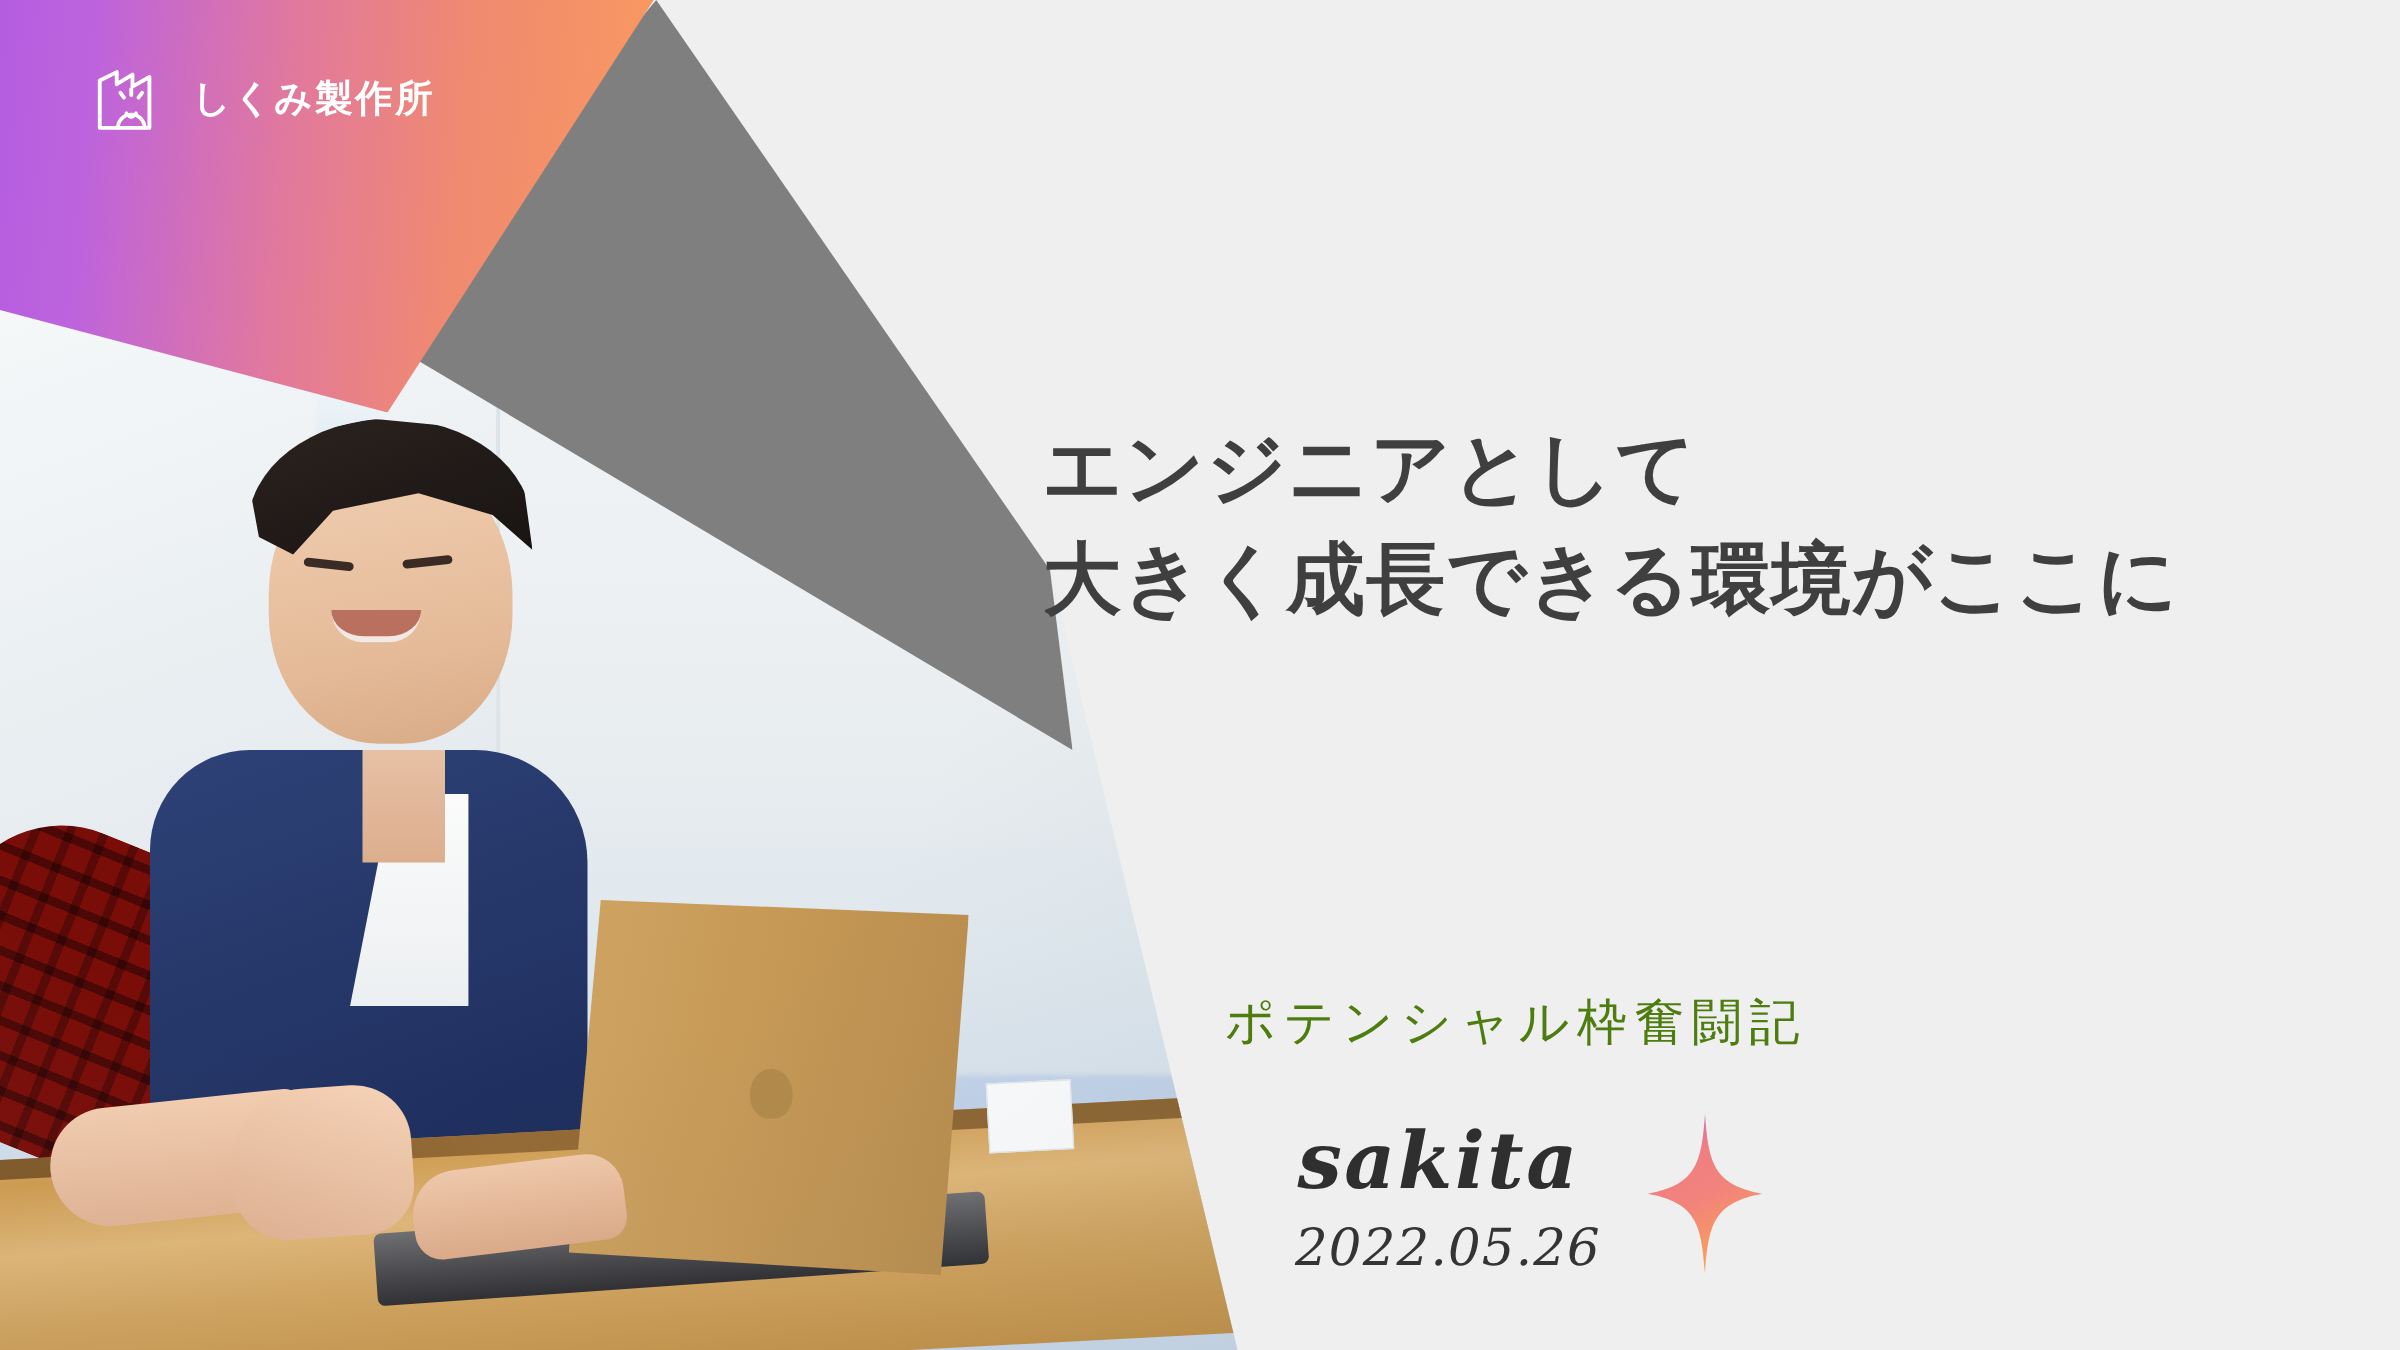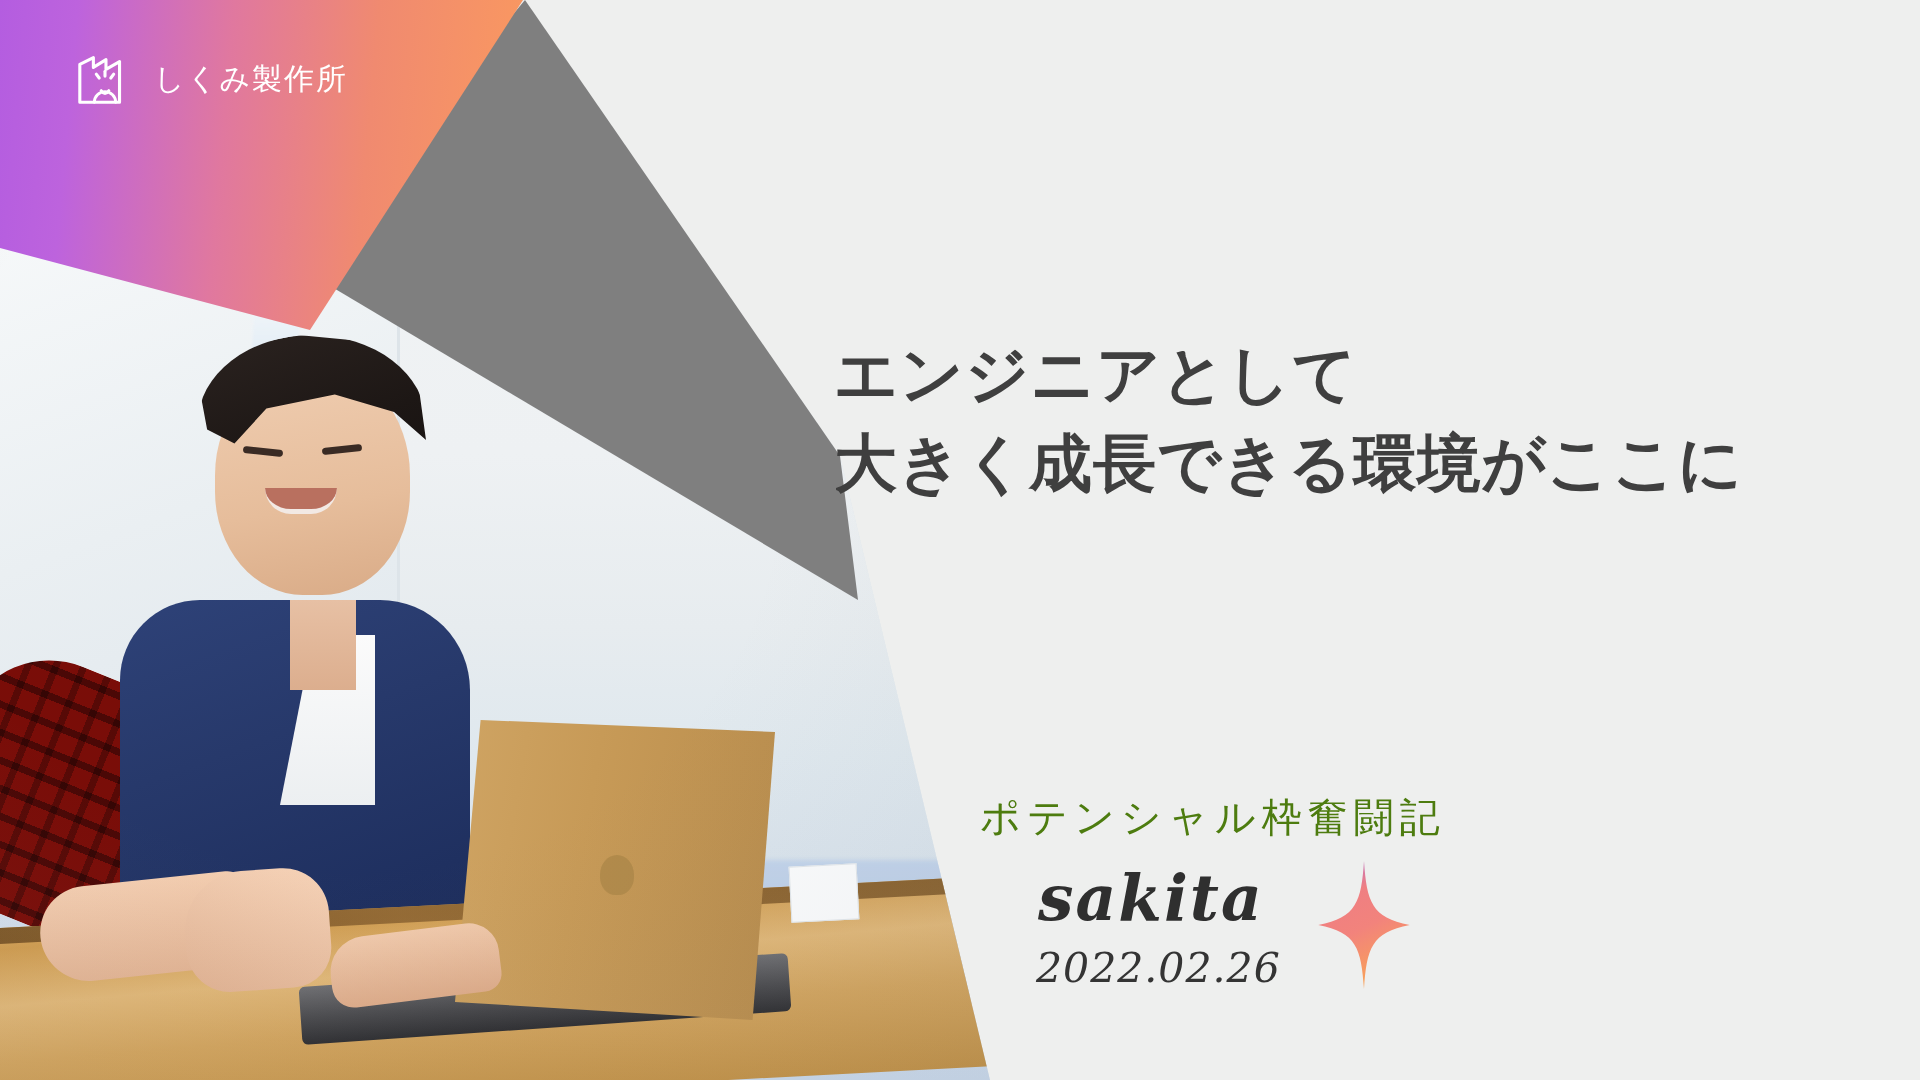--- a/index.html
+++ b/index.html
@@ -165,21 +165,21 @@
     background:linear-gradient(95deg,#b45de0 0%,#bd63dd 14%,#e0789f 42%,#f08a70 68%,#fb9a5e 100%);
   }
   .brand-logo{
     position:absolute; left:74px; top:48px;
     display:flex; align-items:center; gap:18px;
   }
   .brand-mark{ width:62px; height:62px; }
   .brand-name{
     color:#ffffff;
     font-size:30px;
-    font-weight:400;
+    font-weight:700;
     letter-spacing:2px;
     font-family:"DejaVu Sans", sans-serif;
     white-space:nowrap;
   }
 
   
   .title-block{
     position:absolute; left:834px; top:330px;
     color:#3d3d3d;
   }
@@ -199,21 +199,21 @@
   }
   .subtitle{
     font-family:"DejaVu Serif", serif;
     font-size:40px;
     letter-spacing:6px;
     color:#4d7c0f;
     white-space:nowrap;
   }
   .byline{
     position:relative;
-    margin-top:22px;
+    margin-top:52px;
     width:560px;
   }
   .author{
     font-family:"DejaVu Serif", serif;
     font-style:italic;
     font-weight:700;
     font-size:63px;
     letter-spacing:2px;
     color:#2f2f2f;
     padding-left:58px;
@@ -291,21 +291,21 @@
   <div class="title-block">
     <div class="title-line">エンジニアとして</div>
     <div class="title-line">大きく成長できる環境がここに</div>
   </div>
 
   <div class="meta-block">
     <div class="subtitle">ポテンシャル枠奮闘記</div>
 
     <div class="byline">
       <div class="author">sakita</div>
-      <div class="pubdate">2022.02.26</div>
+      <div class="pubdate">2022.05.26</div>
 
       <span class="sparkle">
         <svg viewBox="0 0 100 140" width="92" height="128">
           <defs>
             <linearGradient id="sparkGrad" x1="0" y1="0" x2="0.35" y2="1">
               <stop offset="0%" stop-color="#a96ce0"></stop>
               <stop offset="34%" stop-color="#ef7f82"></stop>
               <stop offset="62%" stop-color="#f2837c"></stop>
               <stop offset="100%" stop-color="#f8a05a"></stop>
             </linearGradient>

